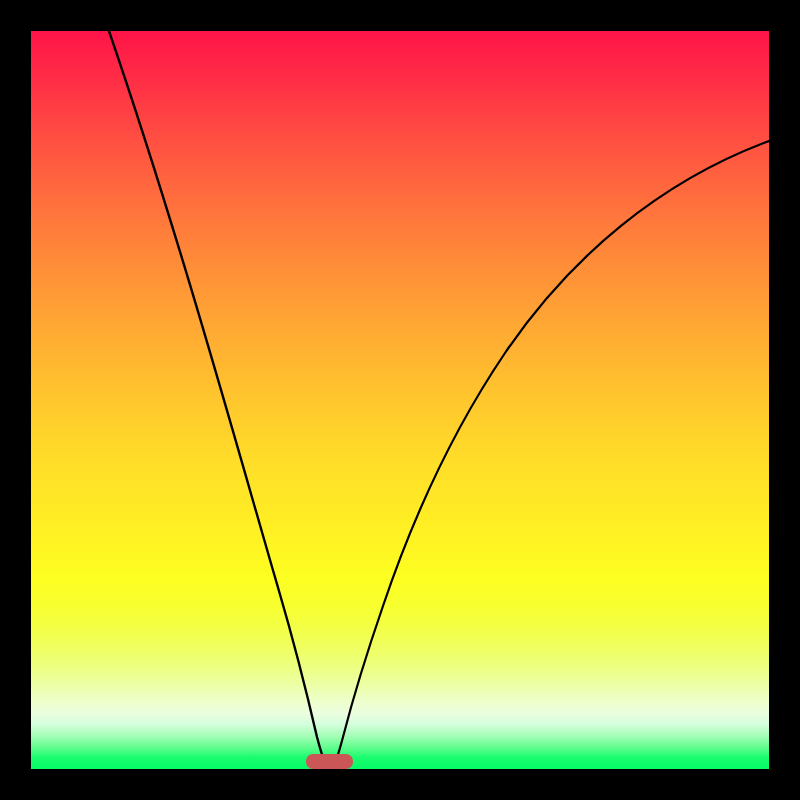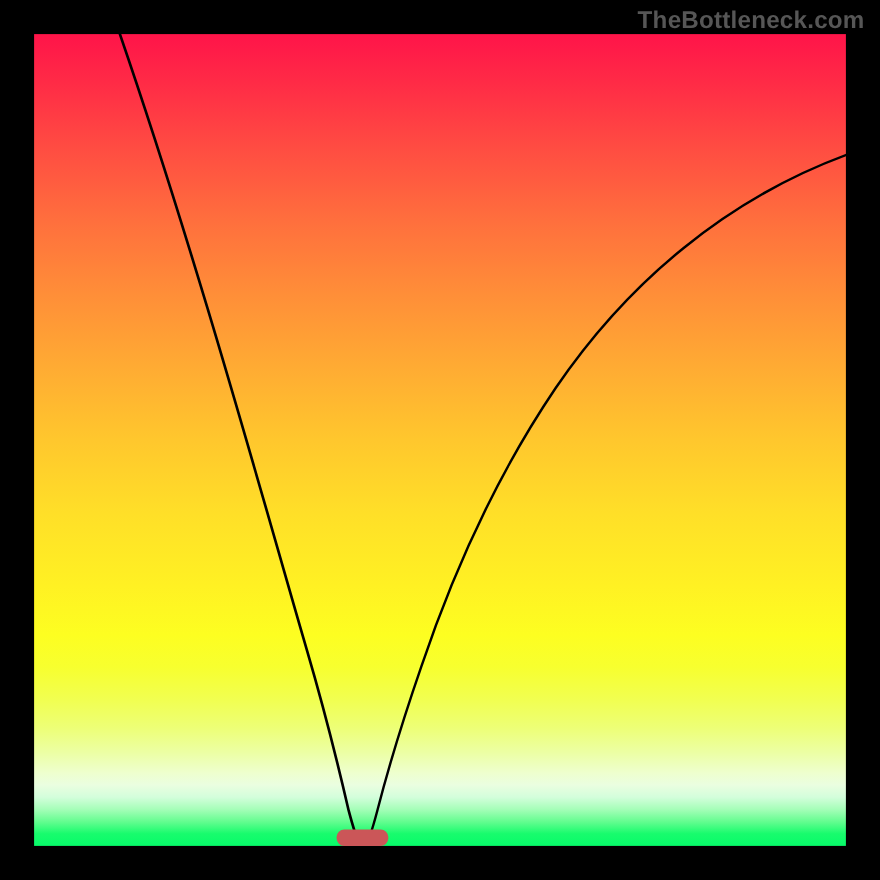--- a/index.html
+++ b/index.html
@@ -82,14 +82,13 @@
       <path d="M 301 738
                C 304 734, 307 725, 312 706
                C 320 675, 333 630, 352 575
                C 380 492, 420 402, 474 322
                C 540 225, 630 150, 738 110" fill="none" stroke="#000" stroke-width="2.2" stroke-linecap="round"></path>
     </svg>
 
     <div class="marker" style="left:275px; bottom:0px; width:47px; height:15px;"></div>
   </div>
 
-  <div class="watermark">TheBottleneck.com</div>
 </div>
 
 </body></html>

